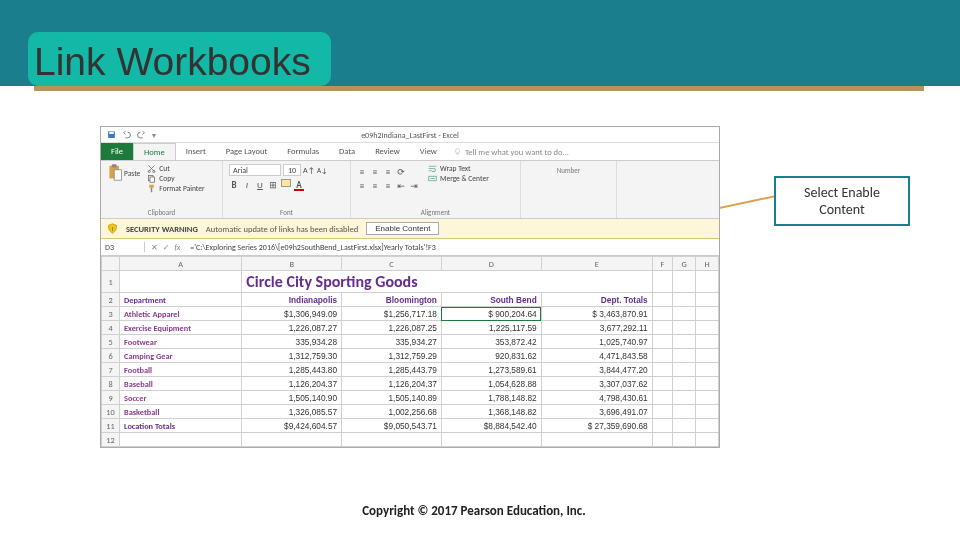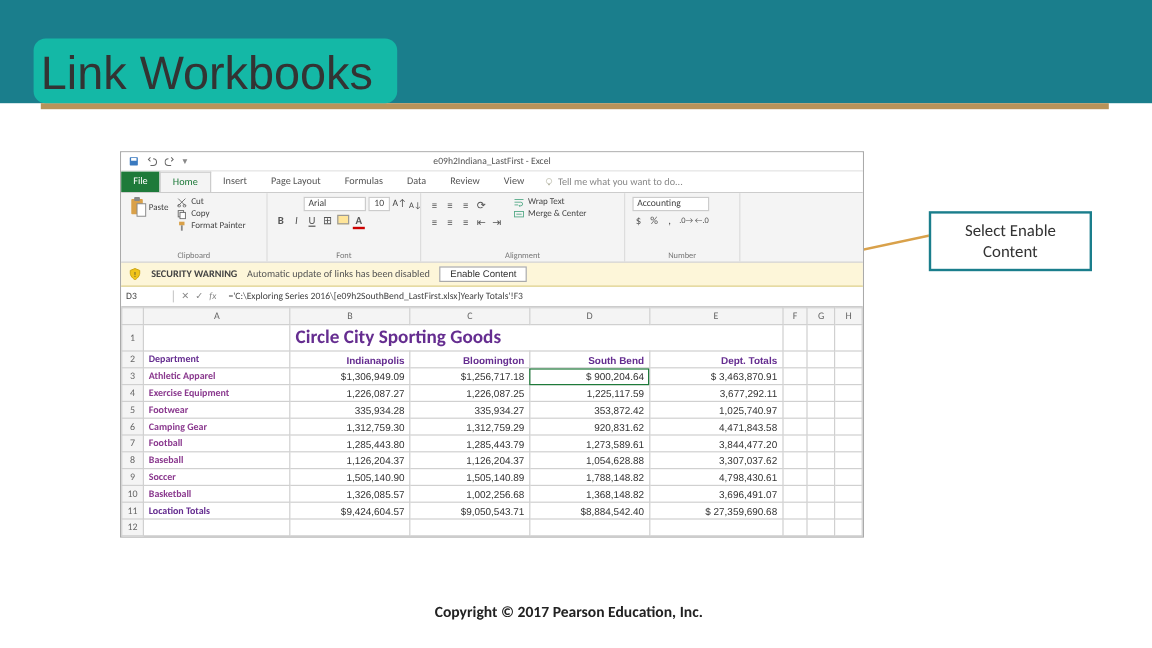--- a/index.html
+++ b/index.html
@@ -32,21 +32,21 @@
 .ribbon { height: 58px; background: #f4f4f4; border-bottom: 1px solid #ccc; display: flex; font-size: 7.5px; }
 .group { border-right: 1px solid #ddd; padding: 3px 6px 1px; display: flex; flex-direction: column; justify-content: space-between; }
 .group-label { text-align: center; color: #777; font-size: 7px; margin-top: 2px; }
 .group-body { display: flex; gap: 3px; align-items: flex-start; }
 .vstack { display: flex; flex-direction: column; gap: 1px; }
 .mini-btn { display: flex; align-items: center; gap: 3px; color: #444; white-space: nowrap; }
 .mini-btn svg { width: 9px; height: 9px; }
 .paste-big { display: flex; flex-direction: row; align-items: center; gap: 1px; padding-right: 4px; }
 .paste-big svg { width: 16px; height: 18px; }
 .font-box, .size-box { border: 1px solid #ccc; background: #fff; padding: 0 3px; font-size: 8px; }
-.font-box { width: 52px; margin-left: 24px; }
+.font-box { width: 52px; }
 .size-box { width: 18px; text-align: center; }
 .btnrow { display: flex; gap: 3px; margin-top: 2px; }
 .btnrow span { width: 10px; text-align: center; font-size: 9px; color: #555; }
 .fill-sq { width: 10px; height: 8px; background: #ffe599; border: 1px solid #999; }
 .font-A { position: relative; font-weight: bold; font-size: 9px; color: #333; }
 .font-A::after { content: ""; position: absolute; left: 0; right: 0; bottom: -1px; height: 2px; background: #c00; }
 .num-sel { border: 1px solid #ccc; background: #fff; padding: 0 3px; font-size: 8px; width: 64px; }
 
 
 .security { height: 20px; background: #fdf6d9; border-bottom: 1px solid #d8c97a; display: flex; align-items: center; padding: 0 6px; gap: 8px; font-size: 8.5px; }
@@ -226,32 +226,20 @@
                 <path d="M3 6h6" stroke="#5a8"></path>
               </svg>
               <span>Merge &amp; Center</span>
             </div>
         </div>
       </div>
       <div class="group-label">Alignment</div>
     </div>
 
     <div class="group" style="width:96px">
-      <div class="group-body">
-        <div class="vstack">
-          <div class="num-sel">Accounting</div>
-          <div class="btnrow">
-            <span>$</span>
-            <span>%</span>
-            <span>,</span>
-            <span style="font-size:7px">.0→</span>
-            <span style="font-size:7px">←.0</span>
-          </div>
-        </div>
-      </div>
       <div class="group-label">Number</div>
     </div>
   </div>
 
   <div class="security">
     <svg class="warn-ico" viewBox="0 0 14 14">
         <path d="M7 1l5 2v3c0 4-5 7-5 7s-5-3-5-7V3z" fill="#f0c419" stroke="#c9a20d"></path>
         <text x="7" y="10" text-anchor="middle" font-size="8" fill="#333">!</text>
       </svg>
     <span class="warn">SECURITY WARNING</span>

